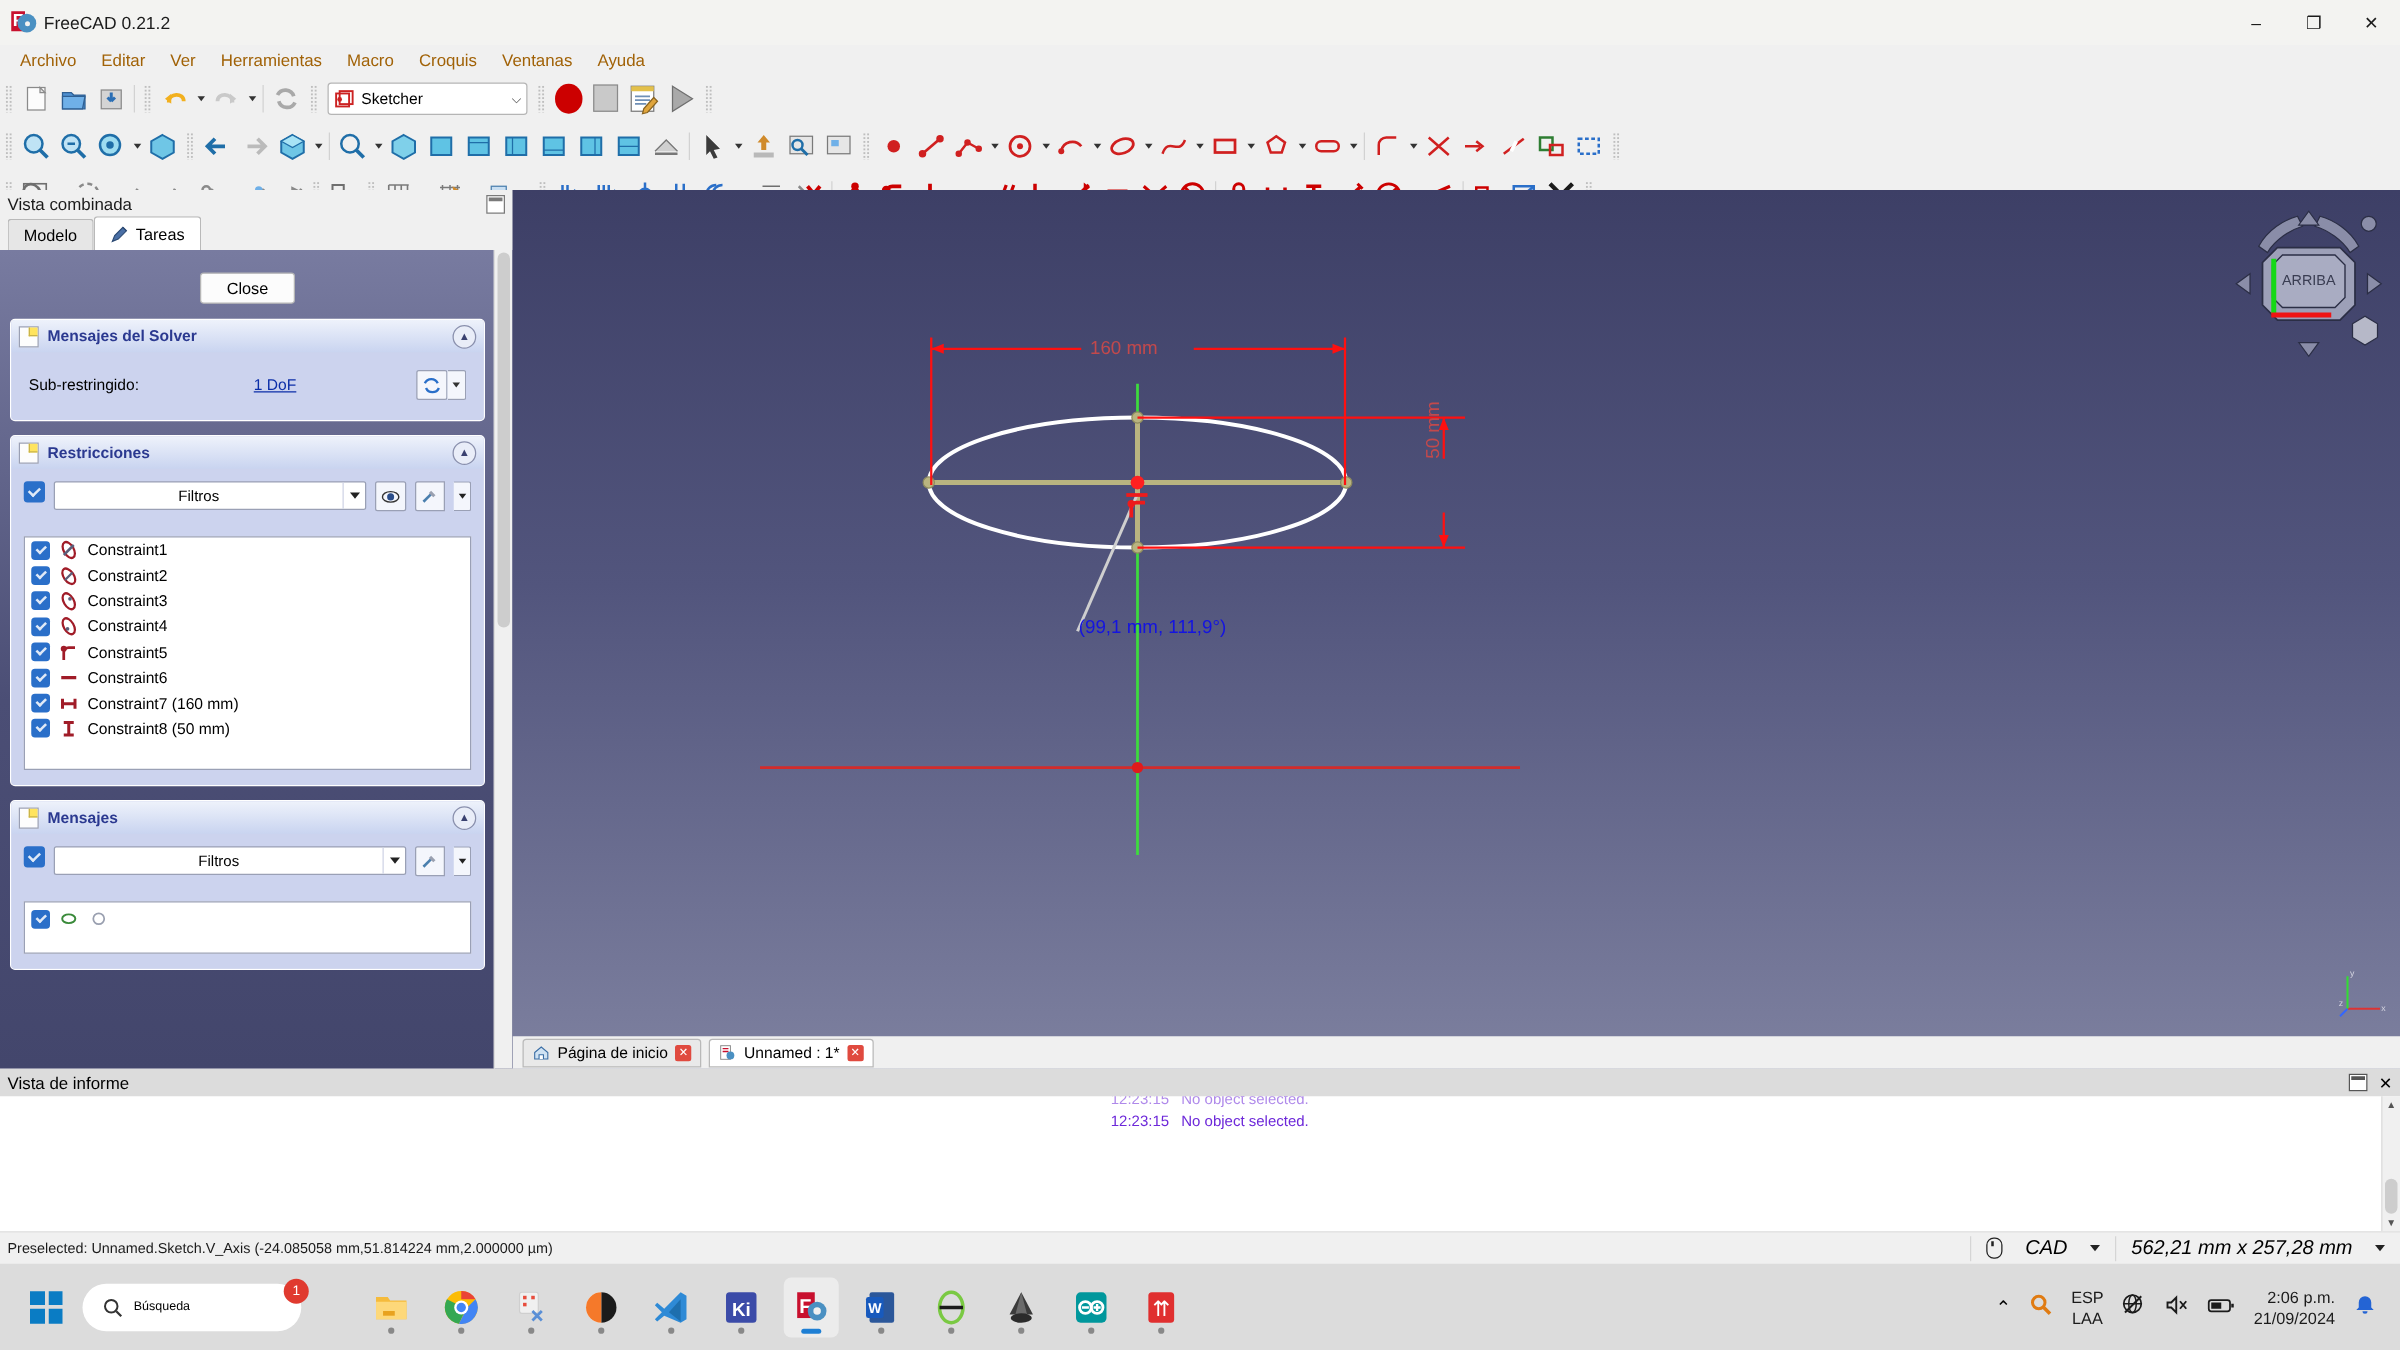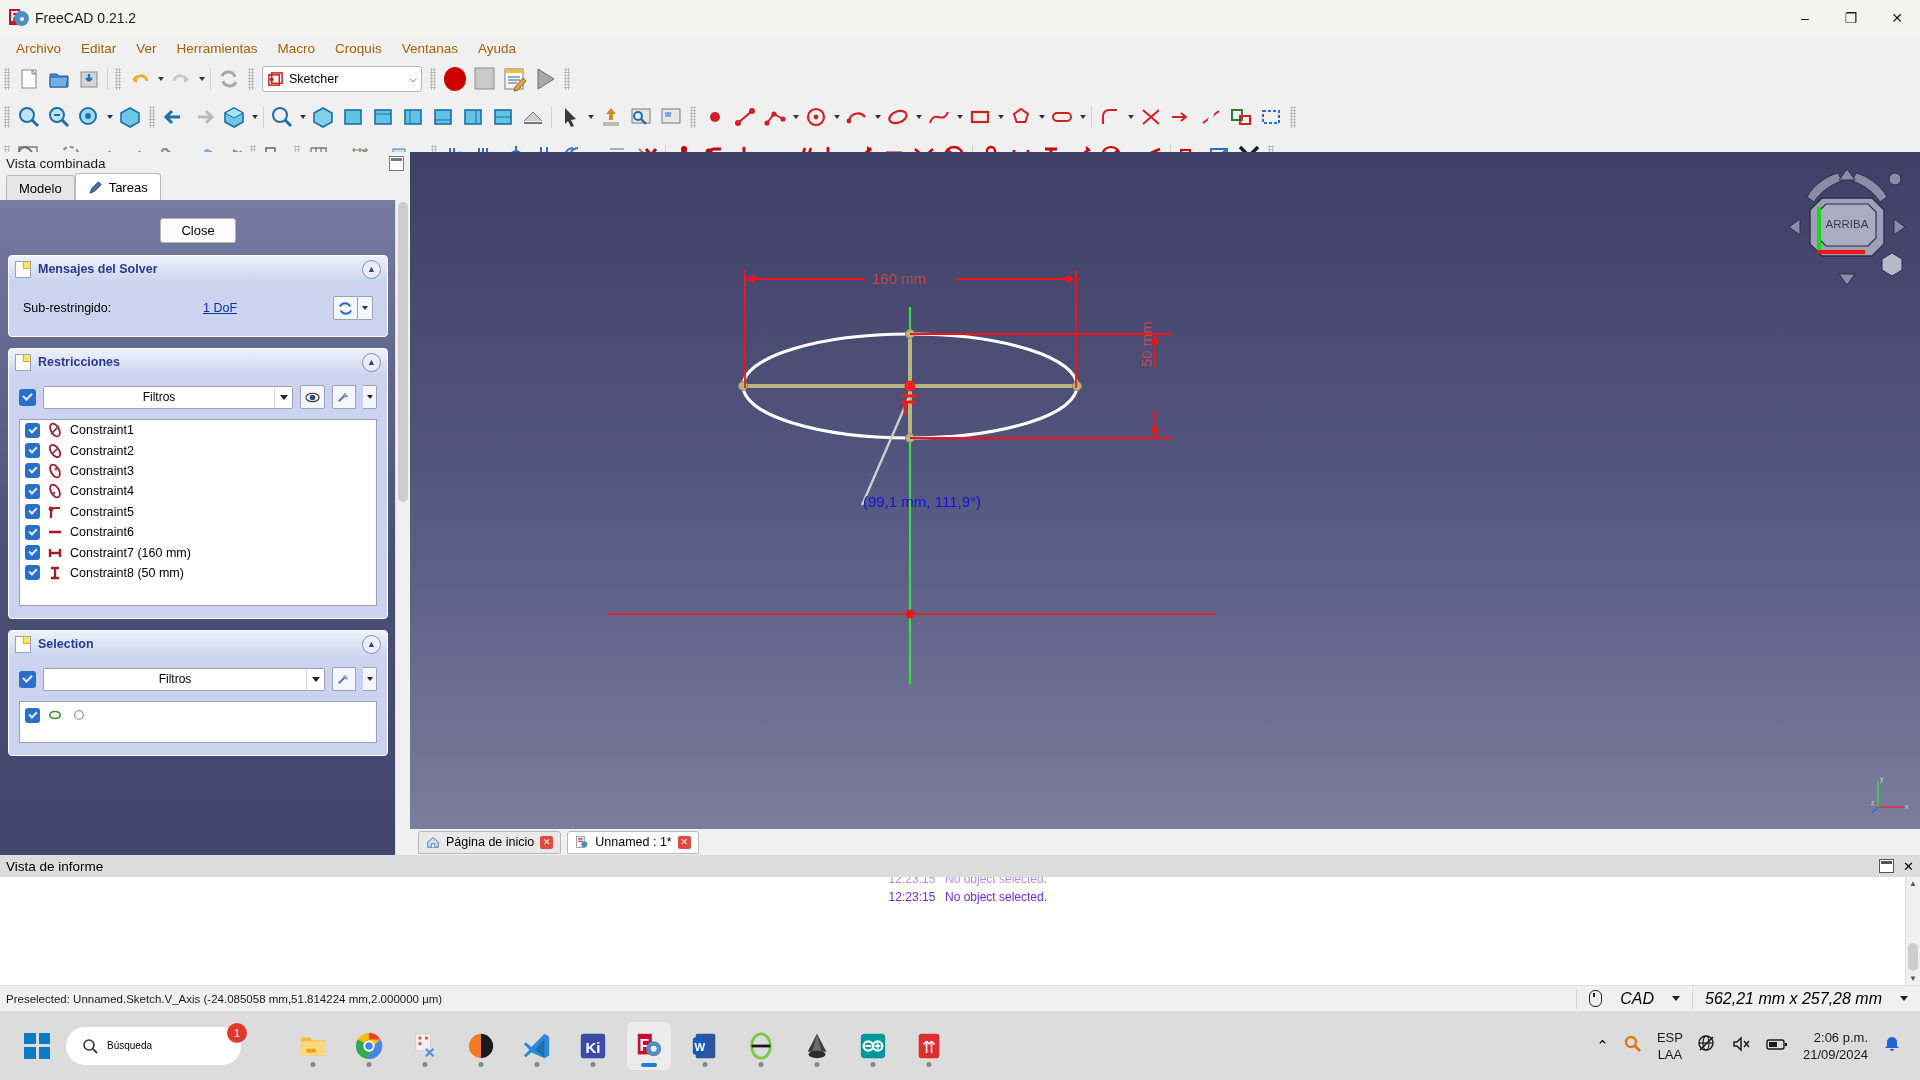--- a/index.html
+++ b/index.html
@@ -69,21 +69,21 @@
   .g-title{font-size:12.5px;font-weight:bold;color:#2b3990;}
   .g-collapse{margin-left:auto;width:17px;height:17px;border-radius:50%;border:1px solid #8a90ad;
     background:#e9edf8;display:flex;align-items:center;justify-content:center;font-size:9px;color:#3a4170;line-height:1;}
   .group-body{padding:10px 10px 12px 10px;background:#ccd3ee;}
   .solver-row{display:flex;align-items:center;font-size:12.5px;}
   .solver-row .lbl{width:180px;}
   .dof{color:#0b2ea8;text-decoration:underline;}
   .refresh{margin-left:auto;display:flex;align-items:center;}
   .refbtn{width:23px;height:22px;border:1px solid #9aa0b5;background:#f4f6fc;border-radius:2px;display:flex;align-items:center;justify-content:center;}
   .refcar{width:14px;height:22px;border:1px solid #9aa0b5;border-left:none;background:#f4f6fc;border-radius:0 2px 2px 0;display:flex;align-items:center;justify-content:center;}
-  .filterrow{display:flex;align-items:center;gap:7px;margin-bottom:10px;}
+  .filterrow{display:flex;gap:7px;margin-bottom:20px;}
   .chkblue{width:17px;height:17px;border-radius:3px;background:#2a6fc9;display:flex;align-items:center;justify-content:center;flex:none;}
   .chkblue:after{content:"";width:7px;height:4px;border-left:2px solid #dfe9f7;border-bottom:2px solid #dfe9f7;transform:rotate(-45deg) translate(1px,-1px);}
   .combo{flex:1;height:21px;background:#fff;border:1px solid #9aa0b5;border-radius:2px;display:flex;align-items:center;position:relative;}
   .combo .ctext{flex:1;text-align:center;font-size:12px;}
   .combo .cdiv{width:1px;height:100%;background:#cfd4e6;}
   .combo .cbtn{width:17px;display:flex;align-items:center;justify-content:center;}
   .eyebtn{width:23px;height:22px;border:1px solid #9aa0b5;background:#f4f6fc;border-radius:2px;display:flex;align-items:center;justify-content:center;}
   .toolsbtn{width:22px;height:22px;border:1px solid #9aa0b5;background:#f4f6fc;border-radius:2px 0 0 2px;display:flex;align-items:center;justify-content:center;}
   .toolscar{width:13px;height:22px;border:1px solid #9aa0b5;border-left:none;background:#f4f6fc;border-radius:0 2px 2px 0;display:flex;align-items:center;justify-content:center;}
   .listbox{background:#fff;border:1px solid #9aa0b5;height:185px;overflow:hidden;}
@@ -926,21 +926,21 @@
                     </span>
                   <span>Constraint8 (50 mm)</span>
                 </div>
               </div>
             </div>
           </div>
 
           <div class="group">
             <div class="group-hd">
               <span class="g-icon"></span>
-              <span class="g-title">Selection</span>
+              <span class="g-title">Mensajes</span>
               <span class="g-collapse">▲</span>
             </div>
             <div class="group-body">
               <div class="filterrow">
                 <span class="chkblue"></span>
                 <span class="combo">
                   <span class="ctext">Filtros</span>
                   <span class="cdiv"></span>
                   <span class="cbtn">
                       <i style="width:0;height:0;border-left:4px solid transparent;border-right:4px solid transparent;border-top:5px solid #222;display:block;"></i>

